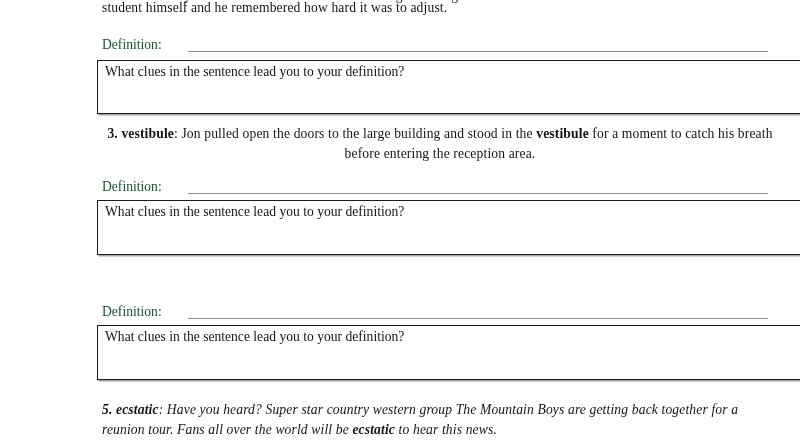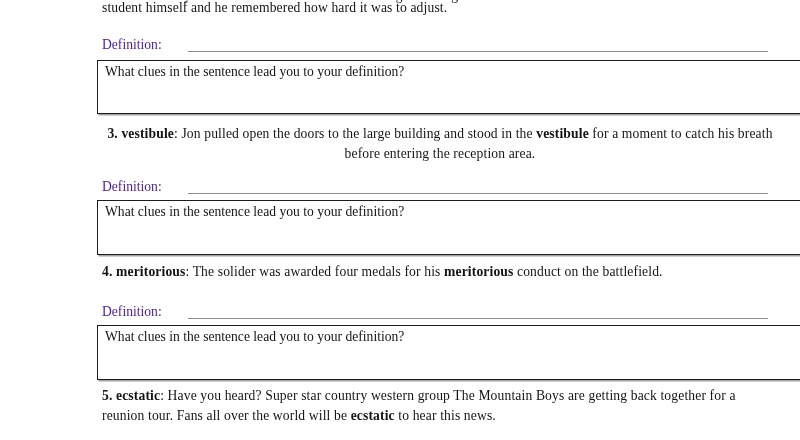--- a/index.html
+++ b/index.html
@@ -57,21 +57,21 @@
     left: 62px;
     width: 676px;
     height: 18px;
     font-size: 13.6px;
     line-height: 18px;
     white-space: nowrap;
   }
   .def-label {
     display: inline-block;
     vertical-align: baseline;
-    color: #4c1d95;
+    color: #14532d;
   }
   .def-rule {
     position: absolute;
     left: 86px;
     right: 10px;
     bottom: 2px;
     height: 0;
     border-bottom: 1.4px solid #8a8a8a;
   }
 
@@ -123,30 +123,27 @@
 
   <div class="def-row" style="top: 178px;">
     <span class="def-label">Definition:</span>
     <span class="def-rule"></span>
   </div>
 
   <div class="answer-box" style="top: 200px; height: 55px;">
     <span class="box-question">What clues in the sentence lead you to your definition?</span>
   </div>
 
-  <div class="prompt" style="top: 262px;">
-    <b>4.</b><span>&nbsp;</span><b>meritorious</b><span>: The solider was awarded four medals for his </span><b>meritorious</b><span> conduct on the battlefield.</span>
-  </div>
 
   <div class="def-row" style="top: 303px;">
     <span class="def-label">Definition:</span>
     <span class="def-rule"></span>
   </div>
 
   <div class="answer-box" style="top: 325px; height: 55px;">
     <span class="box-question">What clues in the sentence lead you to your definition?</span>
   </div>
 
-  <div class="prompt" style="top: 386px;">
+  <div class="prompt" style="top: 400px; font-style: italic;">
     <b>5.</b><span>&nbsp;</span><b>ecstatic</b><span>: Have you heard? Super star country western group The Mountain Boys are getting back together for a reunion tour. Fans all over the world will be </span><b>ecstatic</b><span> to hear this news.</span>
   </div>
 
 </div>
 
 </body></html>

